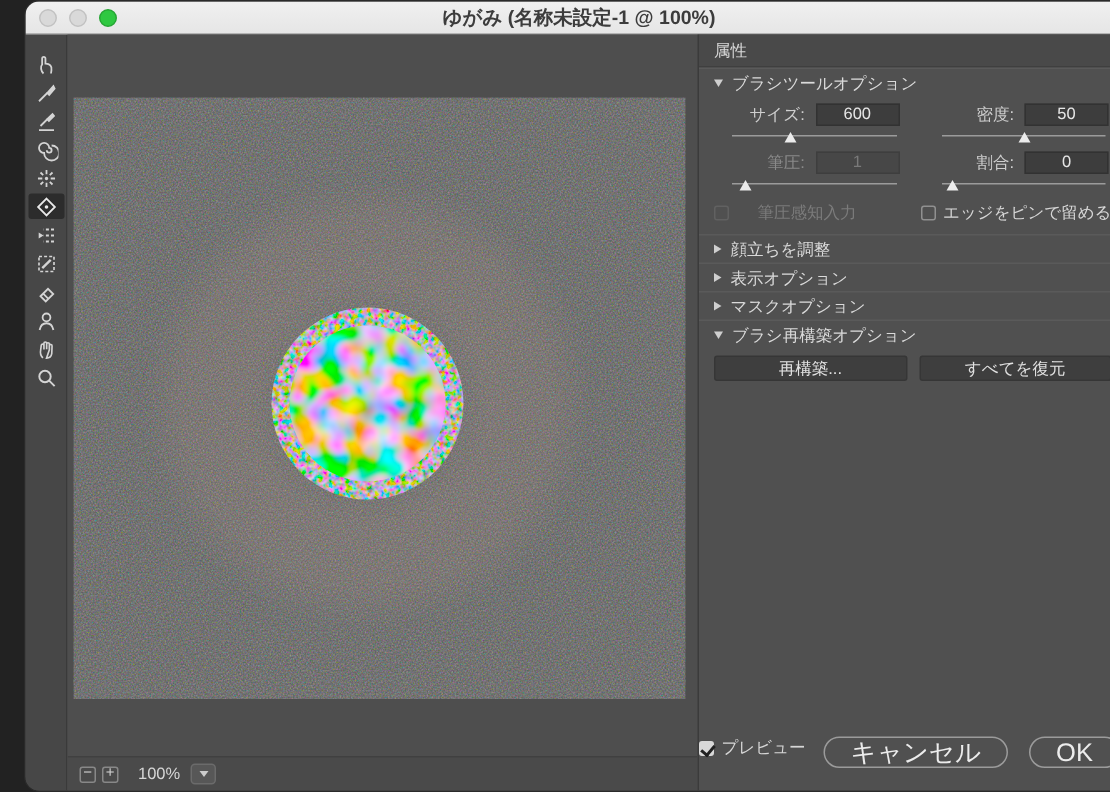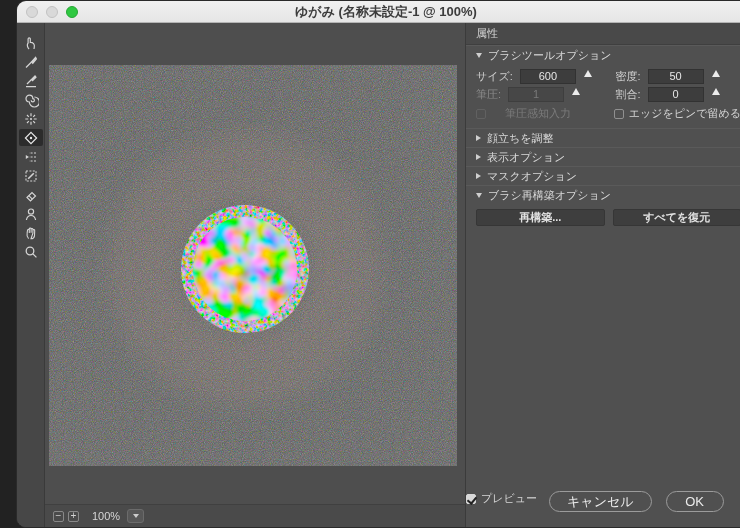--- a/index.html
+++ b/index.html
@@ -50,21 +50,21 @@
                  color:#d8d8d8; background:#494949; border-bottom:1px solid #3f3f3f; }
   .sect-head { height:19px; display:flex; align-items:center; gap:6px; padding-left:10px;
                font-size:11px; color:#dadada; border-top:1px solid #5a5a5a; }
   .sect-head:first-of-type { border-top:none; }
   .tri-down { width:0; height:0; border-left:3.5px solid transparent; border-right:3.5px solid transparent;
               border-top:5px solid #cfcfcf; }
   .tri-right { width:0; height:0; border-top:3.5px solid transparent; border-bottom:3.5px solid transparent;
                border-left:5px solid #cfcfcf; }
 
   .ctl-grid { display:grid; grid-template-columns:1fr 1fr; column-gap:16px; padding:3px 16px 2px 10px; }
-  .field { display:flex; }
+  .field { display:flex; flex-direction:column; }
   .frow { display:flex; align-items:center; justify-content:flex-end; gap:7px; height:18px; }
   .flabel { font-size:11px; color:#cfcfcf; }
   .fin { width:56px; height:15px; background:#3d3d3d; border:1px solid #323232; color:#e6e6e6;
          font-size:11px; text-align:center; padding:0; font-family:inherit; }
   .field.disabled .fin { background:#474747; color:#7a7a7a; border-color:#3e3e3e; }
   .field.disabled .flabel { color:#8a8a8a; }
   .slider { position:relative; height:11px; margin:1px 2px 2px 12px; }
   .track { position:absolute; left:0; right:0; top:4px; height:1px; background:#9b9b9b; }
   .thumb { position:absolute; top:2px; margin-left:-4px; width:0; height:0;
            border-left:4px solid transparent; border-right:4px solid transparent;
@@ -74,27 +74,27 @@
   .cb { display:flex; align-items:center; gap:5px; font-size:11px; color:#d6d6d6; }
   .cb.disabled { color:#7b7b7b;gap:19px; }
   .cbbox { width:10px; height:10px; border:1px solid #909090; border-radius:2px; background:transparent; position:relative; }
   .cb.disabled .cbbox { border-color:#616161; }
   .cbbox.checked { background:#d9d9d9; border-color:#d9d9d9; }
   .cbbox.checked::after { content:""; position:absolute; left:2px; top:0px; width:4px; height:7px;
                           border:solid #222; border-width:0 2px 2px 0; transform:rotate(40deg); }
 
   .btnrow { display:flex; gap:8px; padding:5px 14px 9px 10px; }
   .pbtn { flex:1; height:17px; background:#3e3e3e; border:1px solid #363636; border-radius:2px;
-          color:#e2e2e2; font-size:11px; display:flex; align-items:center; justify-content:center;font-weight:bold; }
+          color:#e2e2e2; font-size:11px; display:flex; align-items:center; justify-content:center; }
 
   .panel-fill { flex:1; }
   .panel-footer { display:flex; align-items:flex-start; gap:12px; padding-bottom:15px; }
   .pillrow { display:flex; gap:14px; align-items:center; }
   .pill { height:21px; border:1px solid #9b9b9b; border-radius:11px; background:transparent; color:#ececec;
-          font-size:13px; display:flex; align-items:center; justify-content:center; padding:0 17px; }
+          font-size:17px; display:flex; align-items:center; justify-content:center; padding:0 17px; }
   .pill.ok { min-width:58px; }
 </style>
 </head>
 <body>
 
 <div class="window">
 
   <div class="titlebar">
     <div class="lights">
       <div class="light gray"></div>

